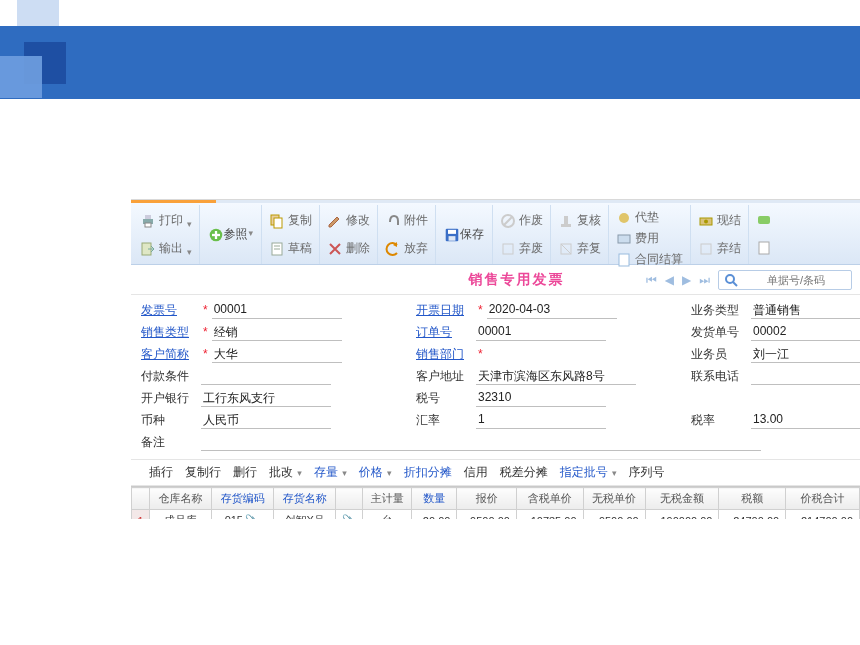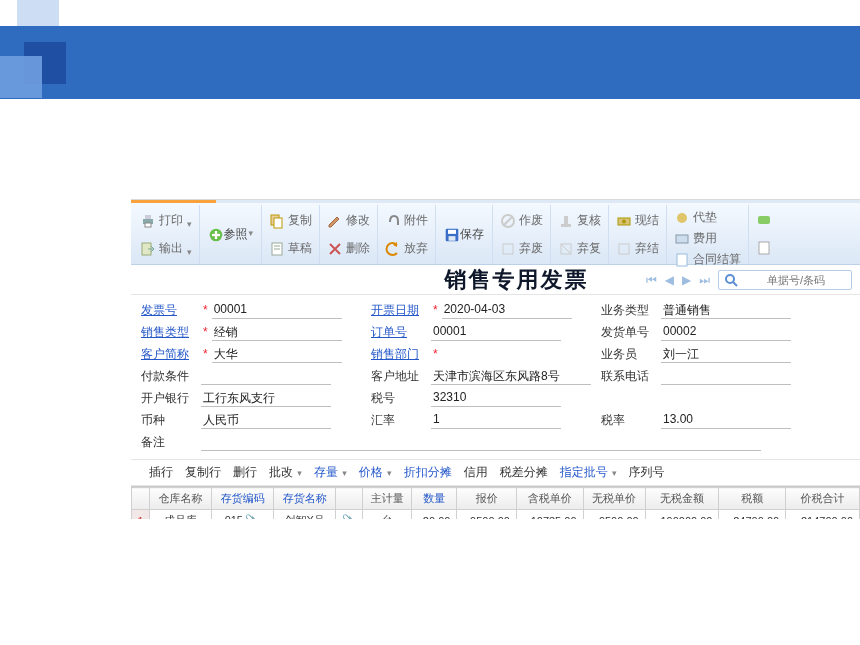--- a/index.html
+++ b/index.html
@@ -79,40 +79,41 @@
     display: flex;
     align-items: center;
     height: 30px;
     padding: 0 8px;
     background: #fff;
     border-bottom: 1px solid #e5e5e5;
   }
   .title-text {
     flex: 1;
     text-align: center;
-    font-size: 22px;
+    font-size: 14px;
     font-weight: bold;
-    color: #0f172a;
+    color: #ec4899;
     letter-spacing: 2px;
     padding-left: 250px;
   }
   .nav-btns { display:flex; gap:4px; margin-right:6px;}
   .nav-btns span { color:#9fbde0; cursor:pointer; padding:2px;}
   .search-box {
     display:flex; align-items:center;
     border:1px solid #b7cce6; border-radius:2px;
     height:20px; padding:0 4px; min-width:110px;gap:28px;
   }
   .search-box input { border:none; outline:none; font-size:11px; width:80px; color:#999;}
   .form-area {
     padding: 6px 10px 4px 10px;
   }
   .form-row {
     display: flex;
     margin-bottom: 4px;
+    gap: 45px;
   }
   .form-cell {
     display: flex;
     align-items: center;
     min-width: 230px;
   }
   .form-cell.narrow { min-width:200px;}
   .fl {
     width: 60px;
     text-align: left;
@@ -307,59 +308,59 @@
               <line x1="3" y1="3" x2="13" y2="13" stroke="#ccc"></line>
             </svg>
           </span>
         <span>弃复</span>
       </div>
     </div>
     <div class="tb-col">
       <div class="tb-item">
         <span class="ic">
             <svg viewBox="0 0 16 16">
+              <circle cx="8" cy="8" r="5" fill="#e0c56a"></circle>
+            </svg>
+          </span>
+        <span>代垫</span>
+      </div>
+      <div class="tb-item">
+        <span class="ic">
+            <svg viewBox="0 0 16 16">
+              <rect x="2" y="4" width="12" height="8" fill="#cde" stroke="#89a"></rect>
+            </svg>
+          </span>
+        <span>费用</span>
+      </div>
+      <div class="tb-item">
+        <span class="ic">
+            <svg viewBox="0 0 16 16">
+              <rect x="3" y="2" width="10" height="12" fill="#fff" stroke="#9bd"></rect>
+            </svg>
+          </span>
+        <span>合同结算</span>
+      </div>
+    </div>
+    <div class="tb-col">
+      <div class="tb-item">
+        <span class="ic">
+            <svg viewBox="0 0 16 16">
               <rect x="2" y="5" width="12" height="7" fill="#d9c27a" stroke="#a90"></rect>
               <circle cx="8" cy="8.5" r="2" fill="#a90"></circle>
             </svg>
           </span>
         <span>现结</span>
       </div>
       <div class="tb-item">
         <span class="ic">
             <svg viewBox="0 0 16 16">
               <rect x="3" y="3" width="10" height="10" fill="none" stroke="#ccc"></rect>
             </svg>
           </span>
         <span>弃结</span>
-      </div>
-    </div>
-    <div class="tb-col">
-      <div class="tb-item">
-        <span class="ic">
-            <svg viewBox="0 0 16 16">
-              <circle cx="8" cy="8" r="5" fill="#e0c56a"></circle>
-            </svg>
-          </span>
-        <span>代垫</span>
-      </div>
-      <div class="tb-item">
-        <span class="ic">
-            <svg viewBox="0 0 16 16">
-              <rect x="2" y="4" width="12" height="8" fill="#cde" stroke="#89a"></rect>
-            </svg>
-          </span>
-        <span>费用</span>
-      </div>
-      <div class="tb-item">
-        <span class="ic">
-            <svg viewBox="0 0 16 16">
-              <rect x="3" y="2" width="10" height="12" fill="#fff" stroke="#9bd"></rect>
-            </svg>
-          </span>
-        <span>合同结算</span>
       </div>
     </div>
     <div class="tb-col" style="border-right:none;">
       <div class="tb-item">
         <span class="ic">
             <svg viewBox="0 0 16 16">
               <rect x="2" y="3" width="12" height="8" rx="2" fill="#8c6"></rect>
             </svg>
           </span>
       </div>

